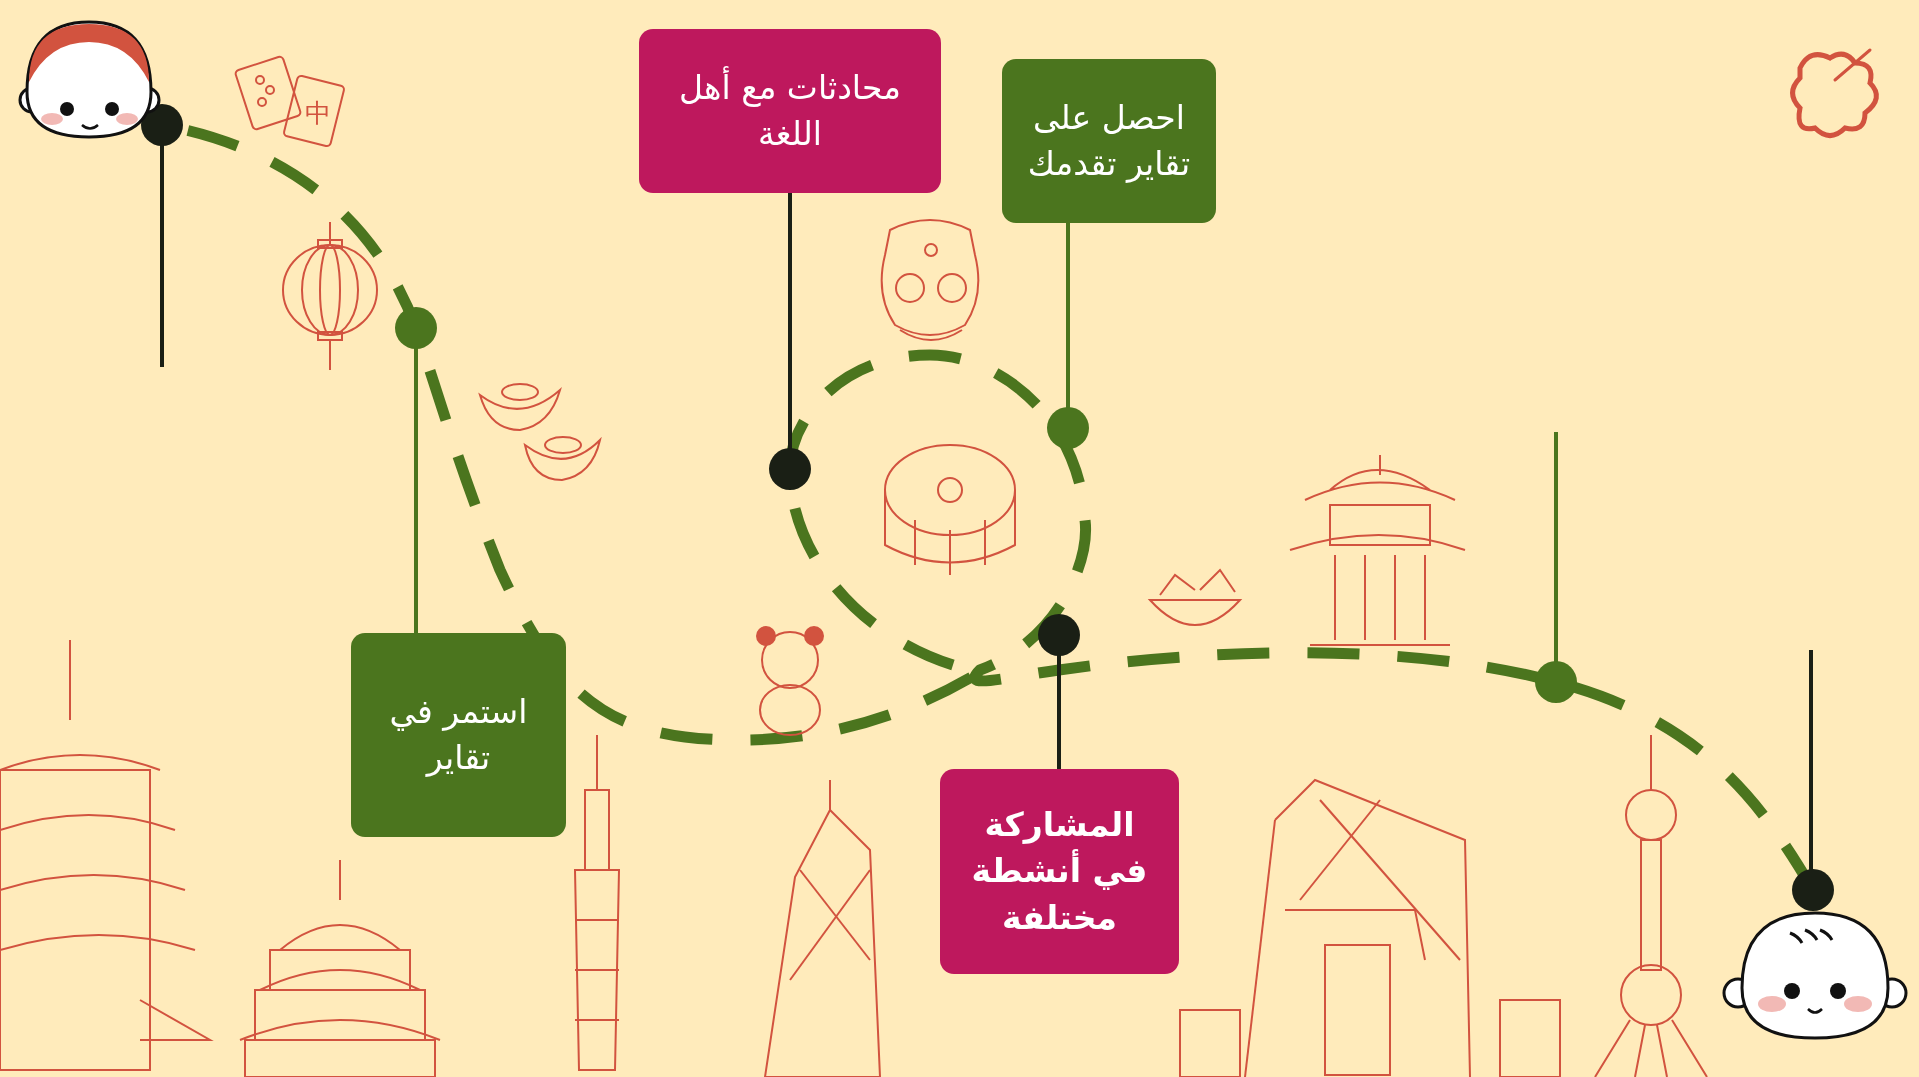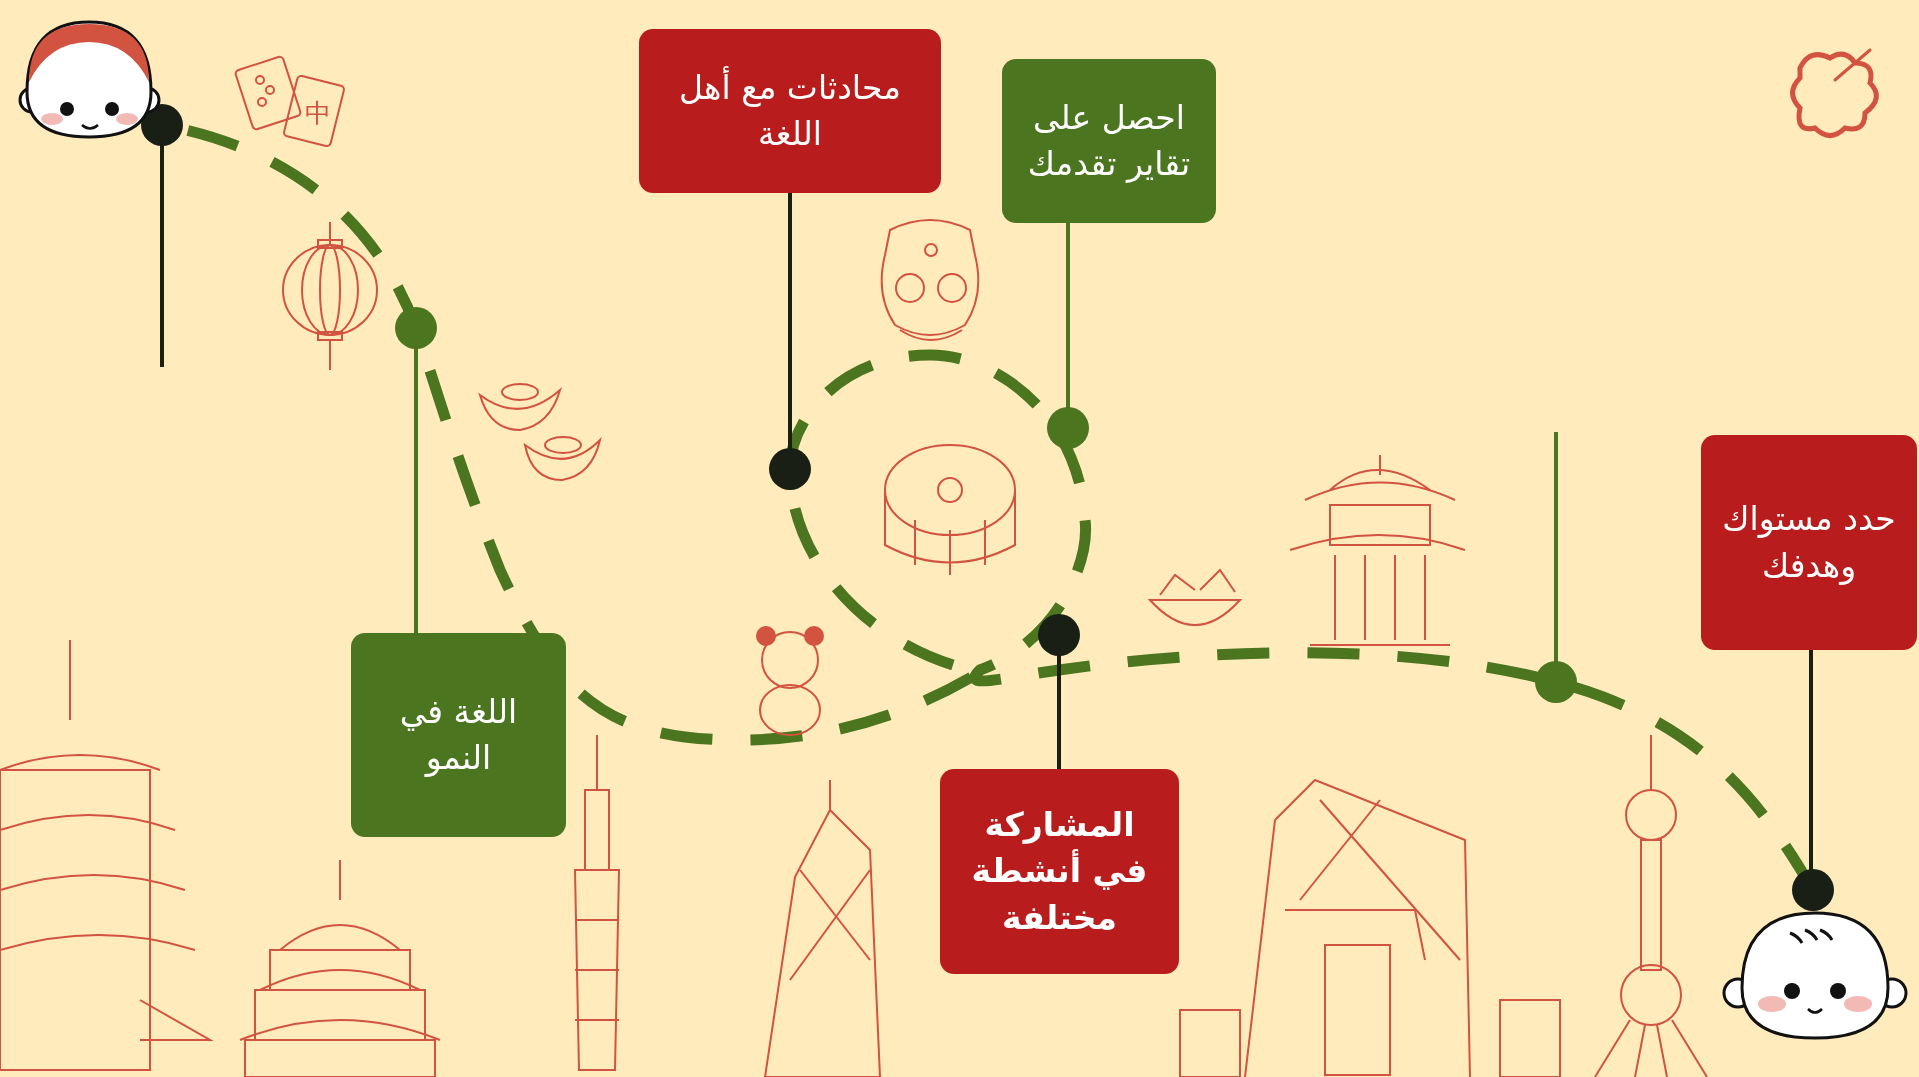--- a/index.html
+++ b/index.html
@@ -1,20 +1,20 @@
 <!DOCTYPE html>
 <html><head>
 <meta charset="utf-8">
 <style>
   html, body { margin:0; padding:0; }
   body { width:1919px; height:1077px; overflow:hidden; background:#FFEBBB; position:relative; font-family:"DejaVu Sans", sans-serif; }
   #stage { position:absolute; left:0; top:0; width:1919px; height:1077px; }
   svg.layer { position:absolute; left:0; top:0; }
   .box { position:absolute; border-radius:14px; display:flex; align-items:center; justify-content:center; text-align:center; color:#fff; font-size:33px; line-height:1.4; direction:rtl; box-sizing:border-box; padding:10px 18px; }
-  .box.dark { background:#b91c1c; }
+  .box.dark { background:#be185d; }
   .box.green { background:#4B751E;margin-left:41px; }
   .box span { display:block; }
   .deco { position:absolute; }
 </style>
 </head>
 <body>
 
 <div id="stage">
 
   <svg class="layer" width="1919" height="1077" viewBox="0 0 1919 1077">
@@ -188,29 +188,26 @@
     <circle cx="172" cy="85" r="14" fill="#fff" stroke="#111" stroke-width="3"></circle>
     <path d="M22,80 q0,-75 73,-75 q73,0 73,75 q0,50 -73,50 q-73,0 -73,-50z" fill="#fff" stroke="#111" stroke-width="3"></path>
     <path d="M70,25 q8,3 12,10 M85,22 q8,3 12,10 M100,22 q8,3 12,10" fill="none" stroke="#111" stroke-width="3"></path>
     <circle cx="72" cy="83" r="8" fill="#111"></circle>
       <circle cx="118" cy="83" r="8" fill="#111"></circle>
     <ellipse cx="52" cy="96" rx="14" ry="8" fill="#F2B9B5"></ellipse>
       <ellipse cx="138" cy="96" rx="14" ry="8" fill="#F2B9B5"></ellipse>
     <path d="M88,101 q7,7 14,0" fill="none" stroke="#111" stroke-width="2.5"></path>
   </svg>
 
-  <div class="box dark" style="left:1701px; top:435px; width:216px; height:215px;">
-    <span>حدد مستواك وهدفك</span>
-  </div>
   <div class="box dark" style="left:940px; top:769px; width:239px; height:205px;font-weight:bold;">
     <span>المشاركة في أنشطة مختلفة</span>
   </div>
   <div class="box green" style="left:961px; top:59px; width:214px; height:164px;">
     <span>احصل على تقاير تقدمك</span>
   </div>
   <div class="box dark" style="left:639px; top:29px; width:302px; height:164px;">
     <span>محادثات مع أهل اللغة</span>
   </div>
   <div class="box green" style="left:310px; top:633px; width:215px; height:204px;">
-    <span>اللغة في النمو</span>
+    <span>استمر في تقاير</span>
   </div>
 
 </div>
 
 </body></html>

